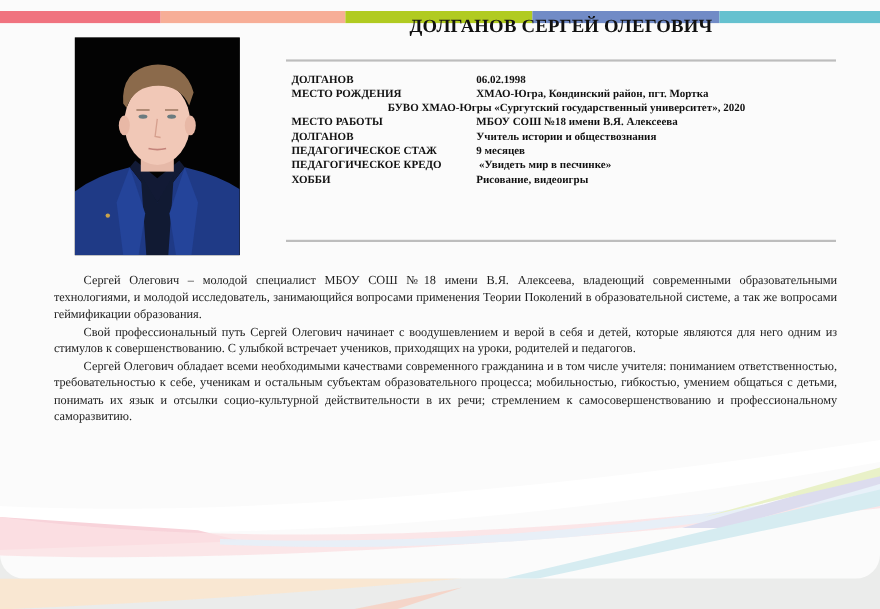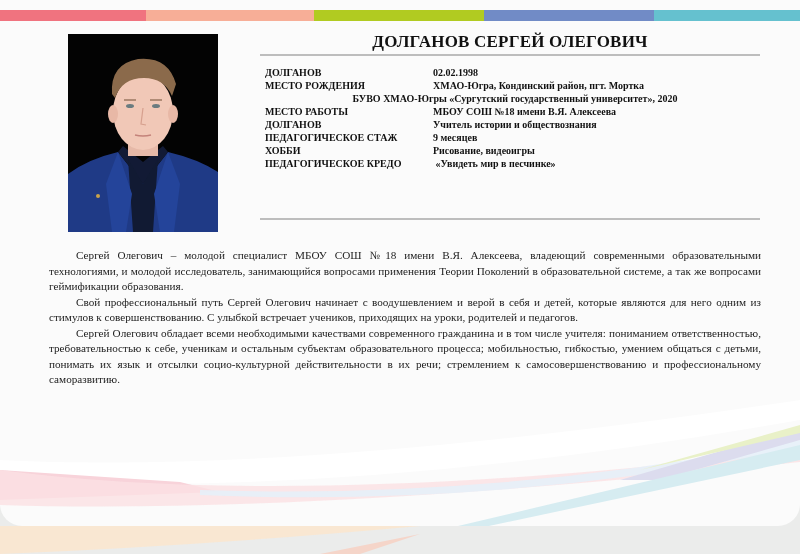--- a/index.html
+++ b/index.html
@@ -16,21 +16,21 @@
     overflow:hidden;
   }
   .color-bar { position:absolute; left:0; top:10px; width:800px; height:11px; display:flex; }
   .color-bar div { height:100%; }
 
   .photo {
     position:absolute; left:68px; top:34px; width:150px; height:198px;
     background:#020202; overflow:hidden;
   }
   .title {
-    position:absolute; left:260px; top:32px; width:500px; text-align:center;
+    position:absolute; left:260px; top:14px; width:500px; text-align:center;
     font-weight:bold; font-size:17px; letter-spacing:0.2px; color:#111;
   }
   .hr { position:absolute; height:2px; background:#bdbdbd; }
   .info { position:absolute; left:265px; top:66px; width:510px; font-size:10px; font-weight:bold; line-height:13px; }
   .info-row { display:flex; }
   .info-label { width:168px; flex:none; }
   .info-value { flex:1; }
 
   .bio {
     position:absolute; left:49px; top:248px; width:712px;
@@ -85,21 +85,21 @@
       <circle cx="30" cy="162" r="2" fill="#c9a24a"></circle>
     </svg>
   </div>
 
   <div class="title">ДОЛГАНОВ СЕРГЕЙ ОЛЕГОВИЧ</div>
   <div class="hr" style="left:260px;top:54px;width:500px;"></div>
 
   <div class="info">
     <div class="info-row">
       <span class="info-label">ДОЛГАНОВ</span>
-      <span class="info-value">02.02.1998</span>
+      <span class="info-value">06.02.1998</span>
     </div>
     <div class="info-row">
       <span class="info-label">МЕСТО РОЖДЕНИЯ</span>
       <span class="info-value">ХМАО-Югра, Кондинский район, пгт. Мортка</span>
     </div>
     <div class="info-row">
       <span class="info-value" style="padding-right:10px;text-align:center;">БУВО ХМАО-Югры «Сургутский государственный университет», 2020</span>
     </div>
     <div class="info-row">
       <span class="info-label">МЕСТО РАБОТЫ</span>
@@ -107,26 +107,26 @@
     </div>
     <div class="info-row">
       <span class="info-label">ДОЛГАНОВ</span>
       <span class="info-value">Учитель истории и обществознания</span>
     </div>
     <div class="info-row">
       <span class="info-label">ПЕДАГОГИЧЕСКОЕ СТАЖ</span>
       <span class="info-value">9 месяцев</span>
     </div>
     <div class="info-row">
+      <span class="info-label">ПЕДАГОГИЧЕСКОЕ КРЕДО</span>
+      <span class="info-value" style="white-space:pre;"> «Увидеть мир в песчинке»</span>
+    </div>
+    <div class="info-row">
       <span class="info-label">ХОББИ</span>
       <span class="info-value">Рисование, видеоигры</span>
-    </div>
-    <div class="info-row">
-      <span class="info-label">ПЕДАГОГИЧЕСКОЕ КРЕДО</span>
-      <span class="info-value" style="white-space:pre;"> «Увидеть мир в песчинке»</span>
     </div>
   </div>
 
   <div class="hr" style="left:260px;top:218px;width:500px;"></div>
 
   <div class="bio">
     <p>Сергей Олегович – молодой специалист МБОУ СОШ №18 имени В.Я. Алексеева, владеющий современными образовательными технологиями, и молодой исследователь, занимающийся вопросами применения Теории Поколений в образовательной системе, а так же вопросами геймификации образования.</p>
     <p>Свой профессиональный путь Сергей Олегович начинает с воодушевлением и верой в себя и детей, которые являются для него одним из стимулов к совершенствованию. С улыбкой встречает учеников, приходящих на уроки, родителей и педагогов.</p>
     <p>Сергей Олегович обладает всеми необходимыми качествами современного гражданина и в том числе учителя: пониманием ответственностью, требовательностью к себе, ученикам и остальным субъектам образовательного процесса;  мобильностью, гибкостью, умением общаться с детьми, понимать их язык и отсылки социо-культурной действительности в их речи; стремлением к самосовершенствованию и профессиональному саморазвитию.</p>
   </div>

